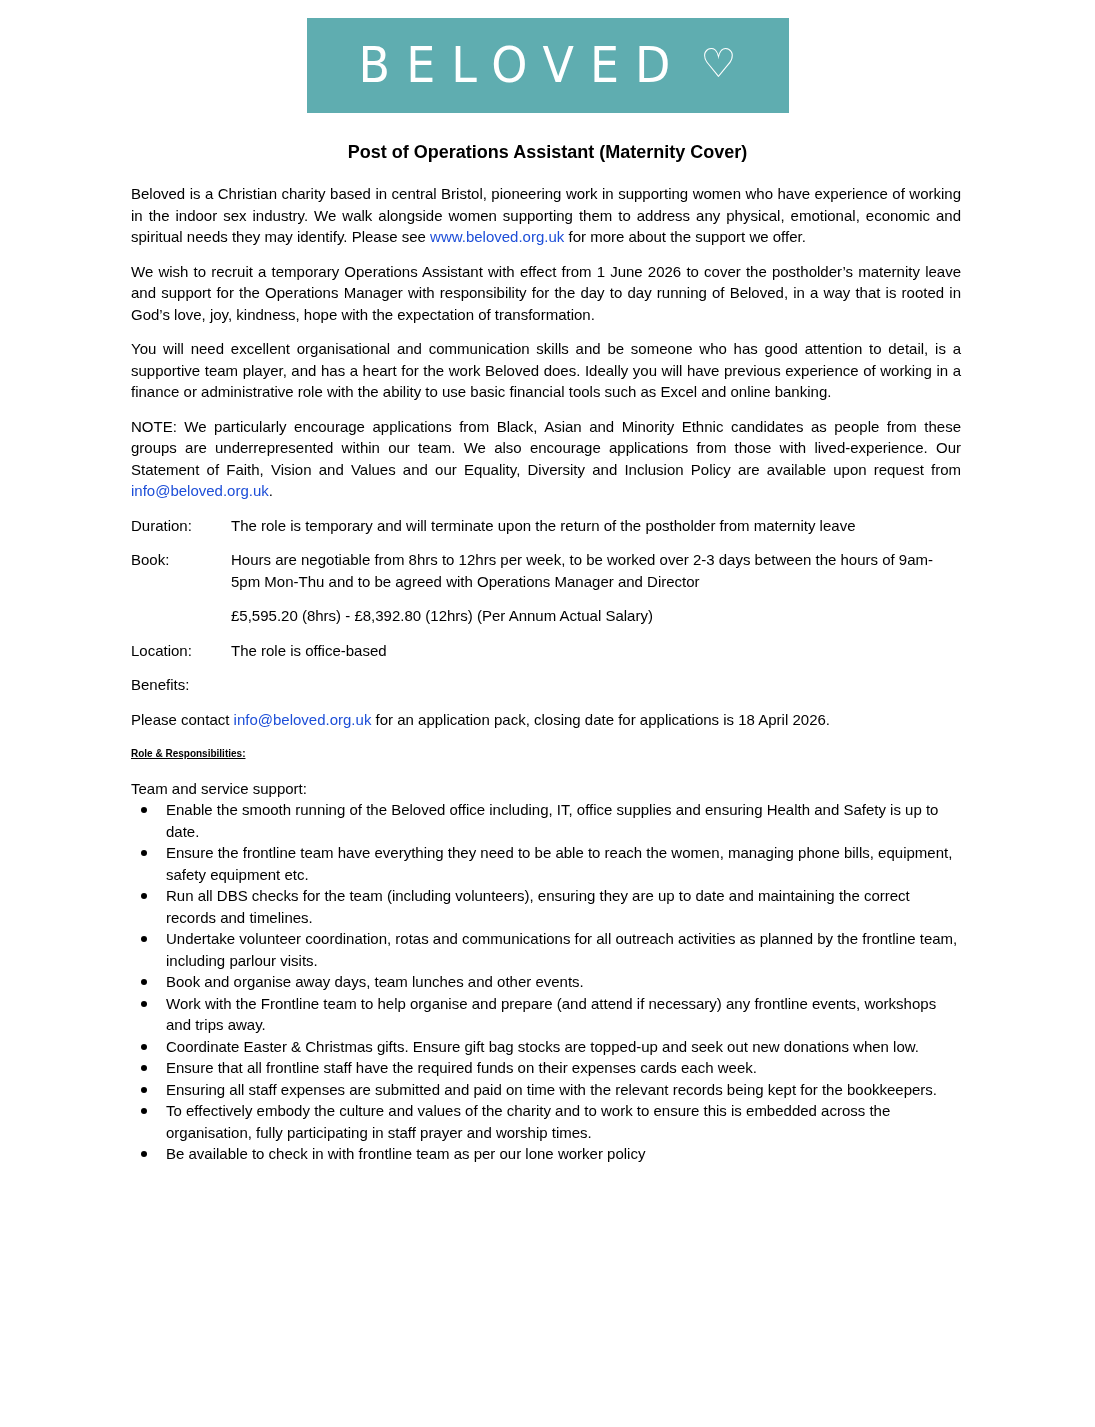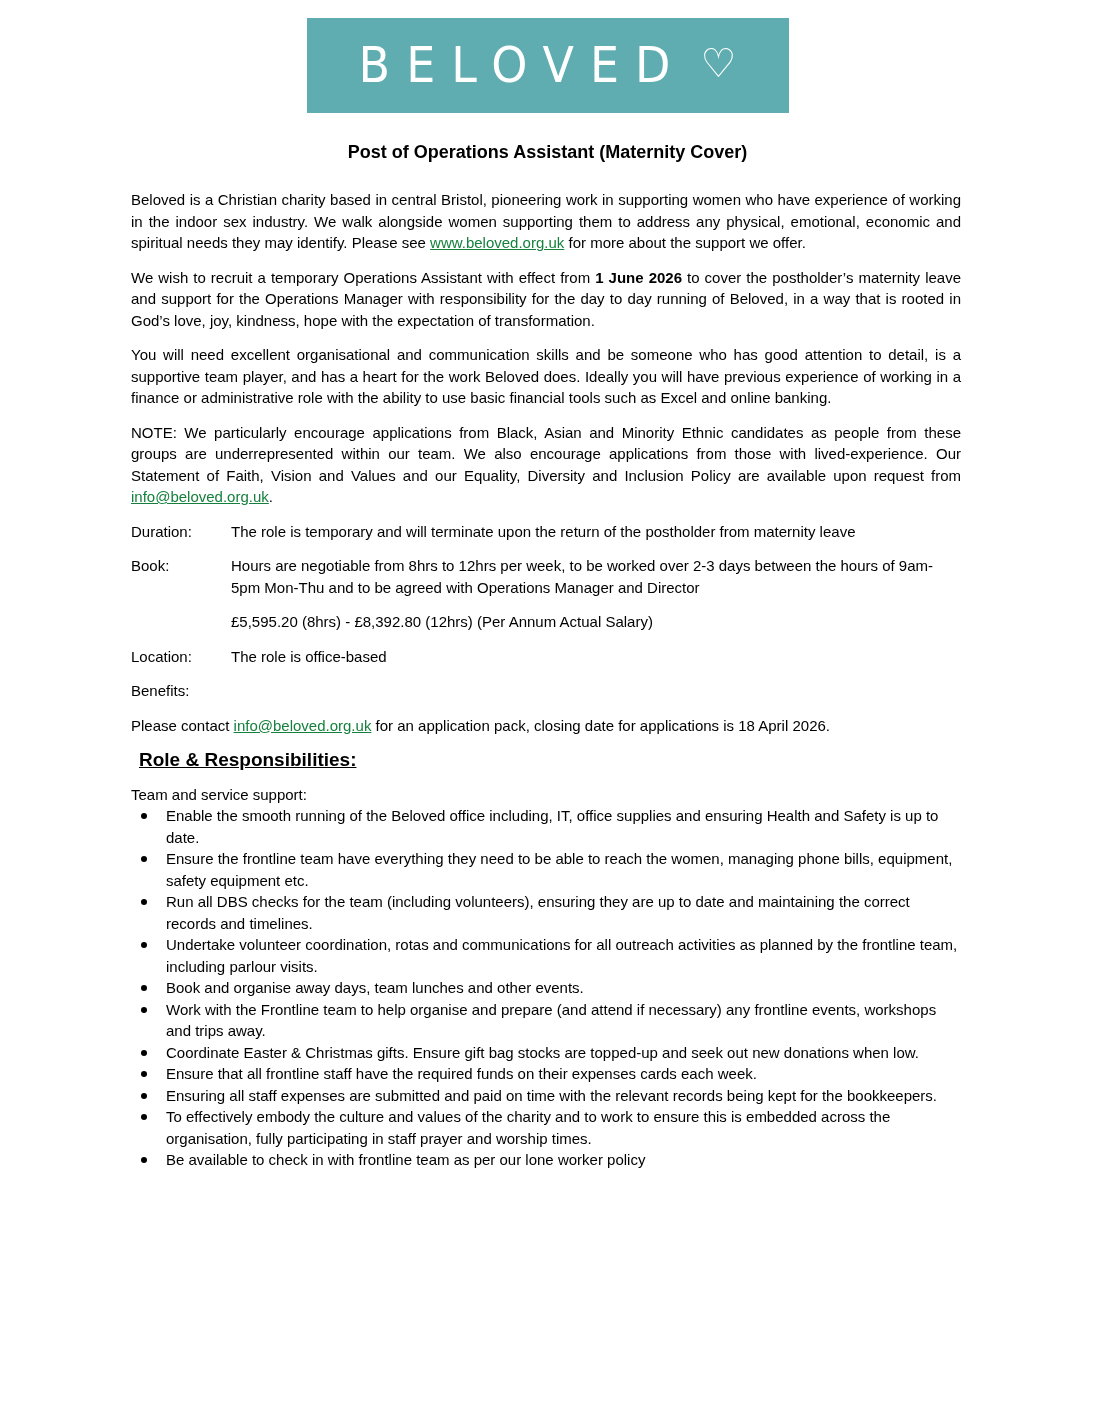--- a/index.html
+++ b/index.html
@@ -32,39 +32,39 @@
     transform: scaleY(1.08);
   }
   .logo-heart {
     color: #ffffff;
     font-size: 40px;
     margin-left: 14px;
     position: relative;
     top: -2px;
   }
   .doc-title {
-    margin: 28px 0 26px 0;
+    margin: 28px 0 20px 0;
     text-align: center;
     font-size: 18px;
     font-weight: bold;
     line-height: 22px;
   }
   .content { margin: 0 134px 0 131px; }
   .para { margin: 0 0 13px 0; }
   .justify { text-align: justify; }
-  .link { color: #15803d; text-decoration: underline; cursor: pointer; }
-  .bold { font-weight: bold; }
+  .link { color: #1d4ed8; cursor: pointer; }
+  .bold { font-weight: normal; }
   .details-row { display: flex; margin: 0 0 13px 0; }
   .details-label { flex: 0 0 100px; width: 100px; }
   .details-text { flex: 1; }
   .section-heading {
     font-weight: bold;
     text-decoration: underline;
-    margin: 0 0 13px 8px;
-    font-size: 19px;
+    margin: 0 0 13px 0;
+    font-size: 10px;
   }
   .subheading { margin: 0; }
   ul.bullet-list { margin: 0; padding: 0; list-style: none; }
   ul.bullet-list li { position: relative; padding-left: 35px; }
   ul.bullet-list li::before {
     content: "";
     position: absolute;
     left: 10px;
     top: 8px;
     width: 6px;

